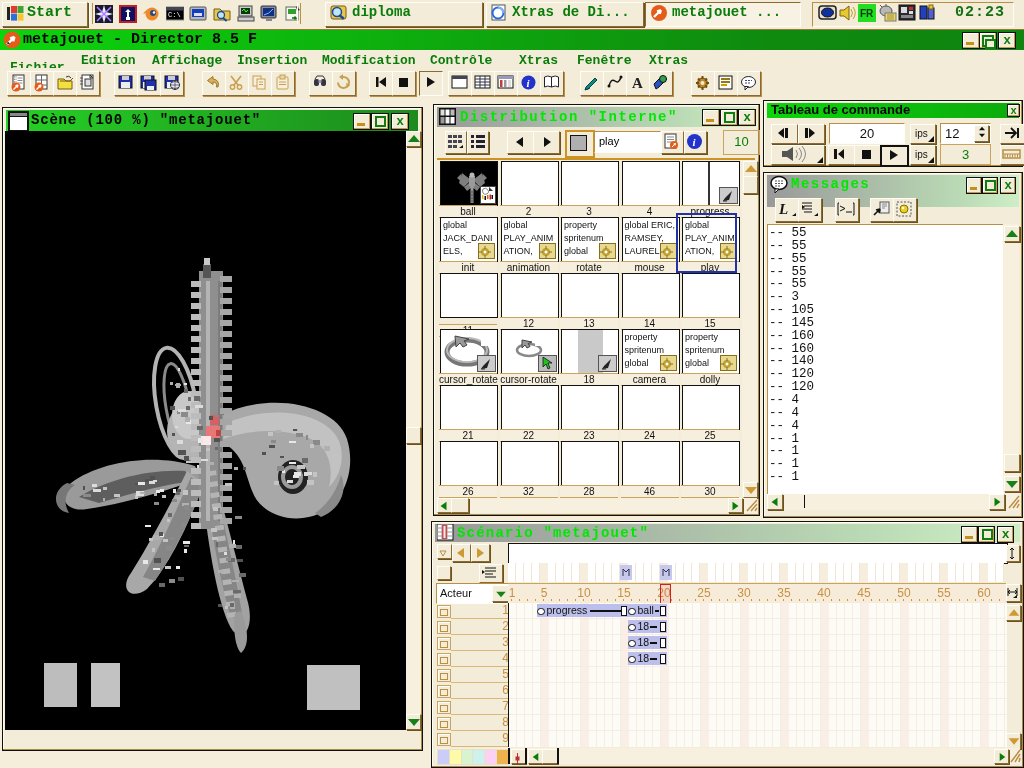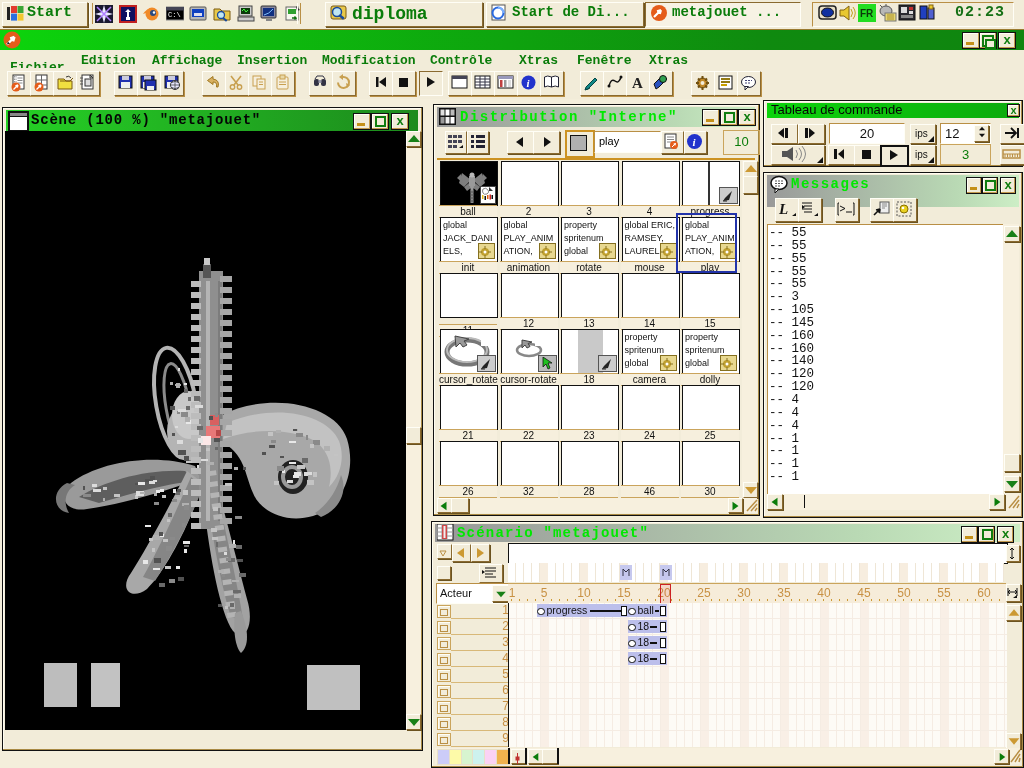--- a/index.html
+++ b/index.html
@@ -95,28 +95,28 @@
         </svg></div>
     </div>
   <div class="abs" style="left:297px;top:3px;width:2px;height:21px;border-left:1px solid #fffef6;border-right:1px solid #b98f45;"></div>
 
   <div class="abs r2" style="left:325px;top:2px;width:156px;height:23px;"></div>
   <div class="abs" style="left:330px;top:4px;"><svg width="18" height="18">
         <rect x="1" y="2" width="15" height="13" rx="2" fill="#e8c84a" stroke="#7a5a10"></rect>
         <circle cx="7" cy="8" r="4.5" fill="#bfe6f2" stroke="#1a4a9a" stroke-width="1.5"></circle>
         <rect x="10" y="10" width="6" height="2.5" fill="#1a4a9a" transform="rotate(40 10 10)"></rect>
       </svg></div>
-  <div class="abs mono" style="left:352px;top:4px;font-size:18px;font-weight:bold;color:#0a7c0a;">diploma</div>
+  <div class="abs mono" style="left:352px;top:4px;font-size:14px;font-weight:bold;color:#0a7c0a;">diploma</div>
   <div class="abs r2" style="left:486px;top:2px;width:156px;height:23px;"></div>
   <div class="abs" style="left:490px;top:4px;"><svg width="18" height="18">
         <rect x="2" y="1" width="13" height="15" fill="#fff" stroke="#555"></rect>
         <circle cx="8" cy="9" r="5.5" fill="none" stroke="#2a6adf" stroke-width="2"></circle>
         <path d="M 8 3.5 A 5.5 5.5 0 0 1 13.5 9" stroke="#7ab0ff" stroke-width="2" fill="none"></path>
       </svg></div>
-  <div class="abs mono" style="left:512px;top:4px;font-size:14px;font-weight:bold;color:#0a7c0a;">Start de Di...</div>
+  <div class="abs mono" style="left:512px;top:4px;font-size:14px;font-weight:bold;color:#0a7c0a;">Xtras de Di...</div>
   <div class="abs" style="left:645px;top:2px;width:154px;height:23px;background:#f7f2e4;border:1px solid;border-color:#8a6a30 #fffef6 #fffef6 #8a6a30;"></div>
   <div class="abs" style="left:650px;top:4px;"><svg width="18" height="18">
         <circle cx="9" cy="9" r="8" fill="#e55c1a"></circle>
         <path d="M4 13 L11 6 M11 6 l-4 1.2 M11 6 l-1.2 4" stroke="#fff" stroke-width="2.2" fill="none"></path>
       </svg></div>
   <div class="abs mono" style="left:672px;top:4px;font-size:14px;font-weight:bold;color:#0a7c0a;">metajouet ...</div>
 
   <div class="abs" style="left:812px;top:2px;width:200px;height:23px;border:1px solid;border-color:#b98f45 #fffef6 #fffef6 #b98f45;"></div>
   <div class="abs" id="tray">
       <div style="left:818px;top:4px;position:absolute;"><svg width="19" height="18">
@@ -152,20 +152,21 @@
     </div>
   <div class="abs mono" style="left:955px;top:4px;font-size:15px;font-weight:bold;color:#157015;letter-spacing:1px;">02:23</div>
 </div>
 
 <div class="abs" style="left:0;top:30px;width:1024px;height:20px;background:linear-gradient(90deg,#0cd40c,#0f8a0f 75%,#0f850f);">
   <div class="abs" style="left:3px;top:1px;"><svg width="18" height="18">
         <circle cx="9" cy="9" r="8.5" fill="#e55c1a"></circle>
         <path d="M4 13.5 L11.5 6 M11.5 6 l-4.4 1.4 M11.5 6 l-1.4 4.4" stroke="#fff" stroke-width="2.4" fill="none"></path>
         <path d="M4 13.5 l3-.8 -2.2-2.2z" fill="#222"></path>
       </svg></div>
+  <div class="abs mono" style="left:23px;top:1px;font-size:15px;font-weight:bold;color:#050505;">metajouet - Director 8.5 F</div>
   <div class="cb" style="left:962px;top:2px;">
       <div style="position:absolute;left:3px;top:9px;width:8px;height:3px;background:#c49018;"></div>
     </div>
   <div class="cb" style="left:979px;top:2px;">
       <div style="position:absolute;left:2px;top:2px;width:8px;height:8px;border:2px solid #0f7d0f;background:transparent;"></div>
       <div style="position:absolute;left:5px;top:6px;width:7px;height:6px;border:2px solid #0f7d0f;background:#f2ecd9;"></div>
     </div>
   <div class="cb" style="left:998px;top:2px;font-weight:bold;color:#0f7d0f;font-size:13px;line-height:14px;">x</div>
 </div>
 
@@ -891,21 +892,21 @@
         <div class="tri-r" style="margin:2px 0 0 3px;transform:scale(.85);"></div>
       </div>
     <div class="abs" style="left:306px;top:0;"><svg width="16" height="14">
           <path d="M14 2 L4 13 M14 6 L8 13 M14 10 L12 13" stroke="#b98f45" stroke-width="1.5"></path>
         </svg></div>
   </div>
 </div>
 
 <div class="win" id="cpanel" style="left:763px;top:100px;width:258px;height:65px;">
   <div class="abs" style="left:3px;top:2px;width:252px;height:15px;background:linear-gradient(90deg,#0cd40c,#0caa0c);">
-    <div class="abs" style="left:4px;top:-1px;font-size:13px;font-weight:normal;color:#050505;font-family:'Liberation Sans',sans-serif;">Tableau de commande</div>
+    <div class="abs" style="left:4px;top:-1px;font-size:13px;font-weight:bold;color:#050505;font-family:'Liberation Sans',sans-serif;">Tableau de commande</div>
     <div class="cb" style="left:240px;top:1px;width:11px;height:11px;font-weight:bold;color:#0f7d0f;font-size:11px;line-height:11px;">x</div>
   </div>
   <div class="abs" id="cpbody" style="left:3px;top:18px;width:252px;height:44px;">
       <div class="r2" style="position:absolute;left:4px;top:5px;width:25px;height:18px;"><svg width="23" height="16">
           <path d="M12 3 v10 l-6-5z" fill="#111"></path>
           <rect x="13" y="3" width="3" height="10" fill="#111"></rect>
         </svg></div>
       <div class="r2" style="position:absolute;left:31px;top:5px;width:25px;height:18px;"><svg width="23" height="16">
           <rect x="6" y="3" width="3" height="10" fill="#111"></rect>
           <path d="M10 3 v10 l6-5z" fill="#111"></path>

